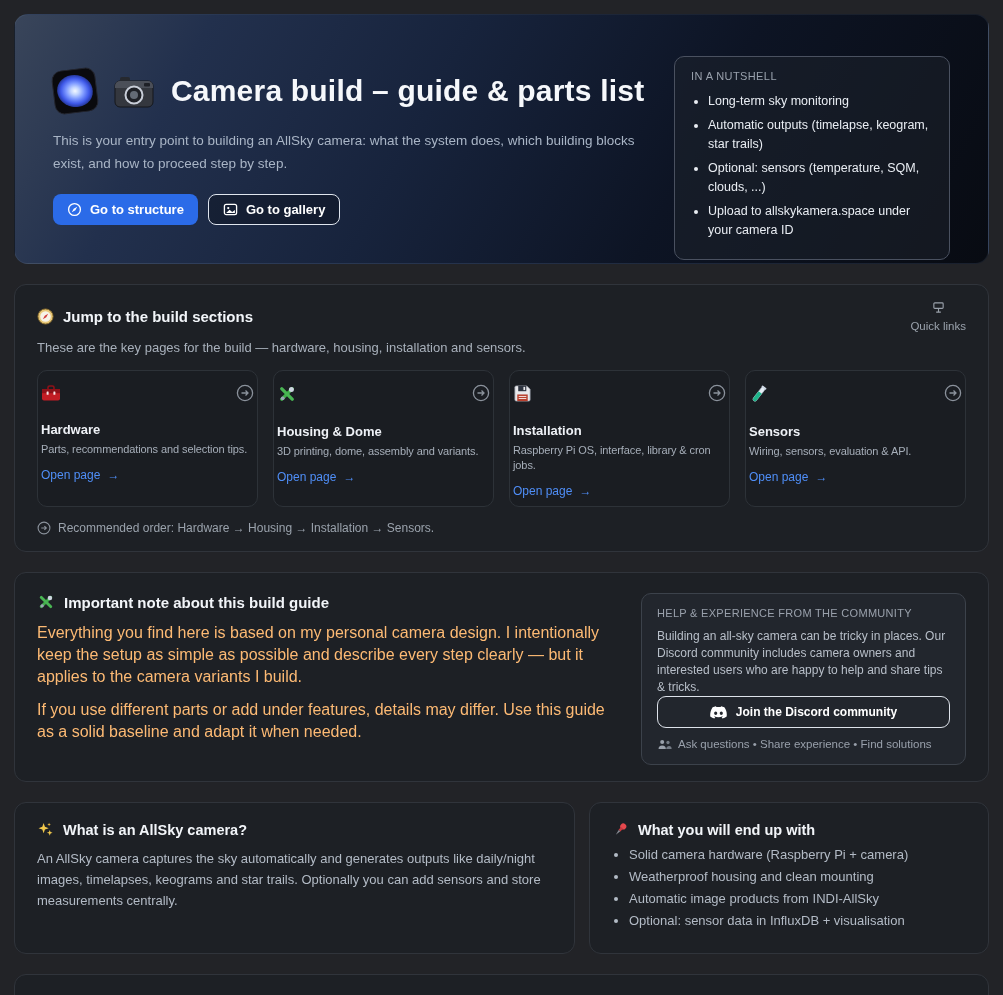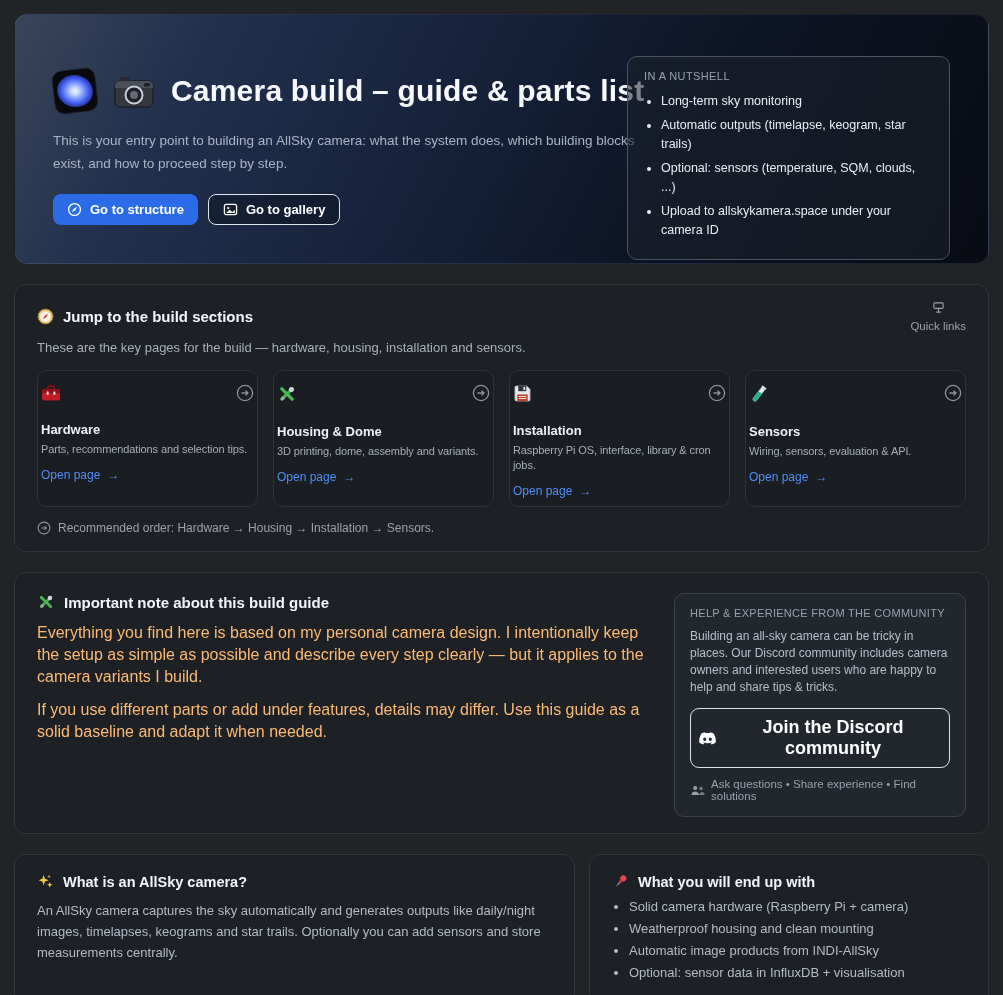--- a/index.html
+++ b/index.html
@@ -34,21 +34,21 @@
   .hero-btns { margin-top:19px; display:flex; gap:10px; }
   .btn {
     display:inline-flex; align-items:center; gap:8px;
     font-family:"Liberation Sans",sans-serif;
     font-size:13px; font-weight:bold; border-radius:8px; padding:7px 14px; cursor:pointer;
   }
   .btn-primary { background:#2b6be8; color:#fff; border:none; }
   .btn-outline { background:rgba(8,12,20,.35); color:#fff; border:1.5px solid #dfe5ee; }
 
   .nutshell {
-    position:absolute; top:41px; right:38px; width:323px;
+    position:absolute; top:41px; right:38px; width:276px;
     background:rgba(30,34,43,.55); border:1px solid #4a5160; border-radius:10px;
     padding:13px 16px 14px;
   }
   .nutshell-label { font-size:11px; color:#99a1ad; letter-spacing:.4px; }
   .nutshell ul { margin-top:10px; padding-left:17px; }
   .nutshell li { font-size:12.5px; color:#e9edf3; line-height:19px; margin-bottom:5px; }
 
   
   .section {
     background:#1d2025; border:1px solid #30343b; border-radius:12px;
@@ -71,29 +71,29 @@
 
   .rec-order { display:flex; gap:7px; align-items:center; margin-top:14px; font-size:12px; color:#9aa2ac; }
 
   
   .note-flex { display:flex; gap:26px; padding-top:4px; }
   .note-left { flex:1; min-width:0; }
   .note-title { display:flex; gap:9px; align-items:center; font-size:15px; font-weight:bold; color:#f2f5f9; }
   .note-p { margin-top:11px; font-size:16px; line-height:22px; color:#fdba74; max-width:640px; }
 
   .community {
-    width:292px; flex-shrink:0; align-self:flex-start;
+    width:325px; flex-shrink:0; align-self:flex-start;
     background:#22262d; border:1px solid #3c424b; border-radius:10px; padding:13px 15px 14px;
   }
   .community-label { font-size:11px; color:#9aa1ac; letter-spacing:.3px; }
   .community-text { margin-top:9px; font-size:12px; line-height:17px; color:#b8bfc9; }
   .discord-btn {
-    margin-top:12px; width:100%; display:flex; justify-content:center; align-items:center; gap:9px;
+    width:100%; display:flex; justify-content:center; align-items:center; gap:9px;
     background:transparent; border:1.5px solid #dde2ea; border-radius:9px; padding:8px 8px;
-    color:#fff; font-size:18px; font-weight:bold; font-family:"Liberation Sans",sans-serif; cursor:pointer;
+    color:#fff; font-size:12px; font-weight:bold; font-family:"Liberation Sans",sans-serif; cursor:pointer;
   }
   .community-foot { margin-top:10px; display:flex; gap:6px; align-items:center; font-size:11.5px; color:#99a0ab; }
 
   
   .two-col { display:grid; grid-template-columns:561px 1fr; gap:14px; margin-top:20px; }
   .panel {
     background:#1d2025; border:1px solid #30343b; border-radius:12px;
     padding:18px 22px; min-height:150px;
   }
   .panel-title { display:flex; gap:9px; align-items:center; font-size:14.5px; font-weight:bold; color:#f2f5f9; }

